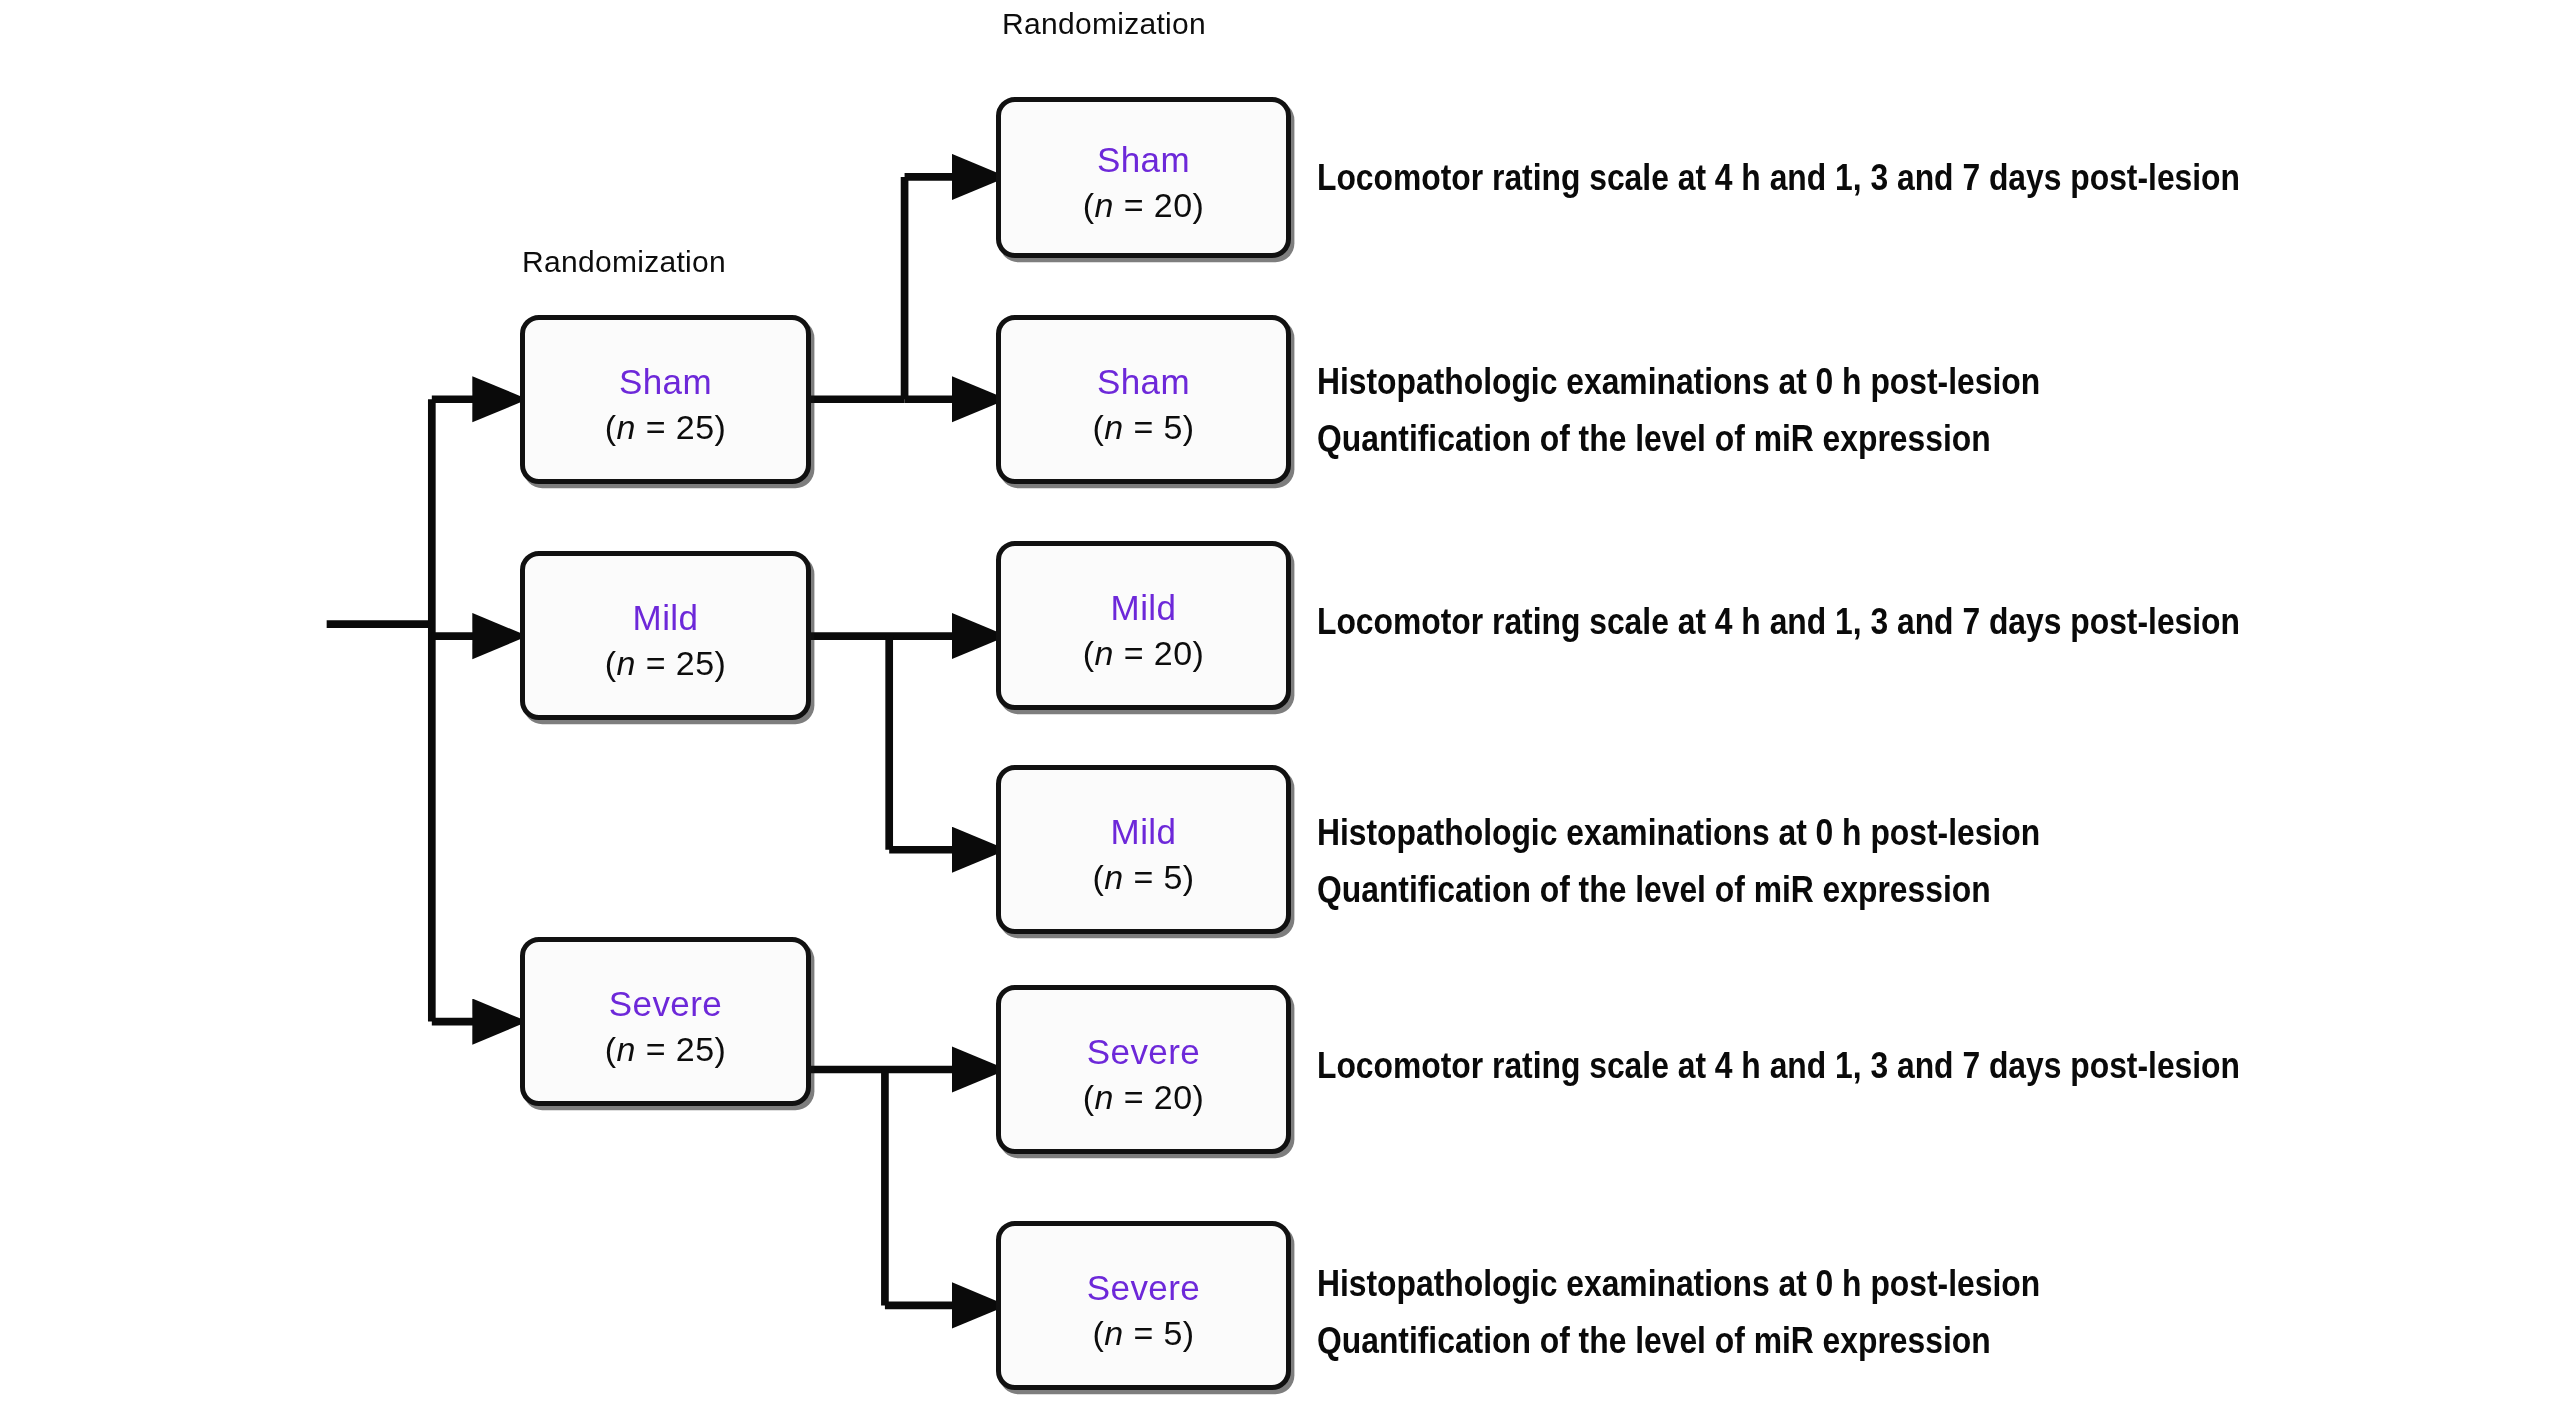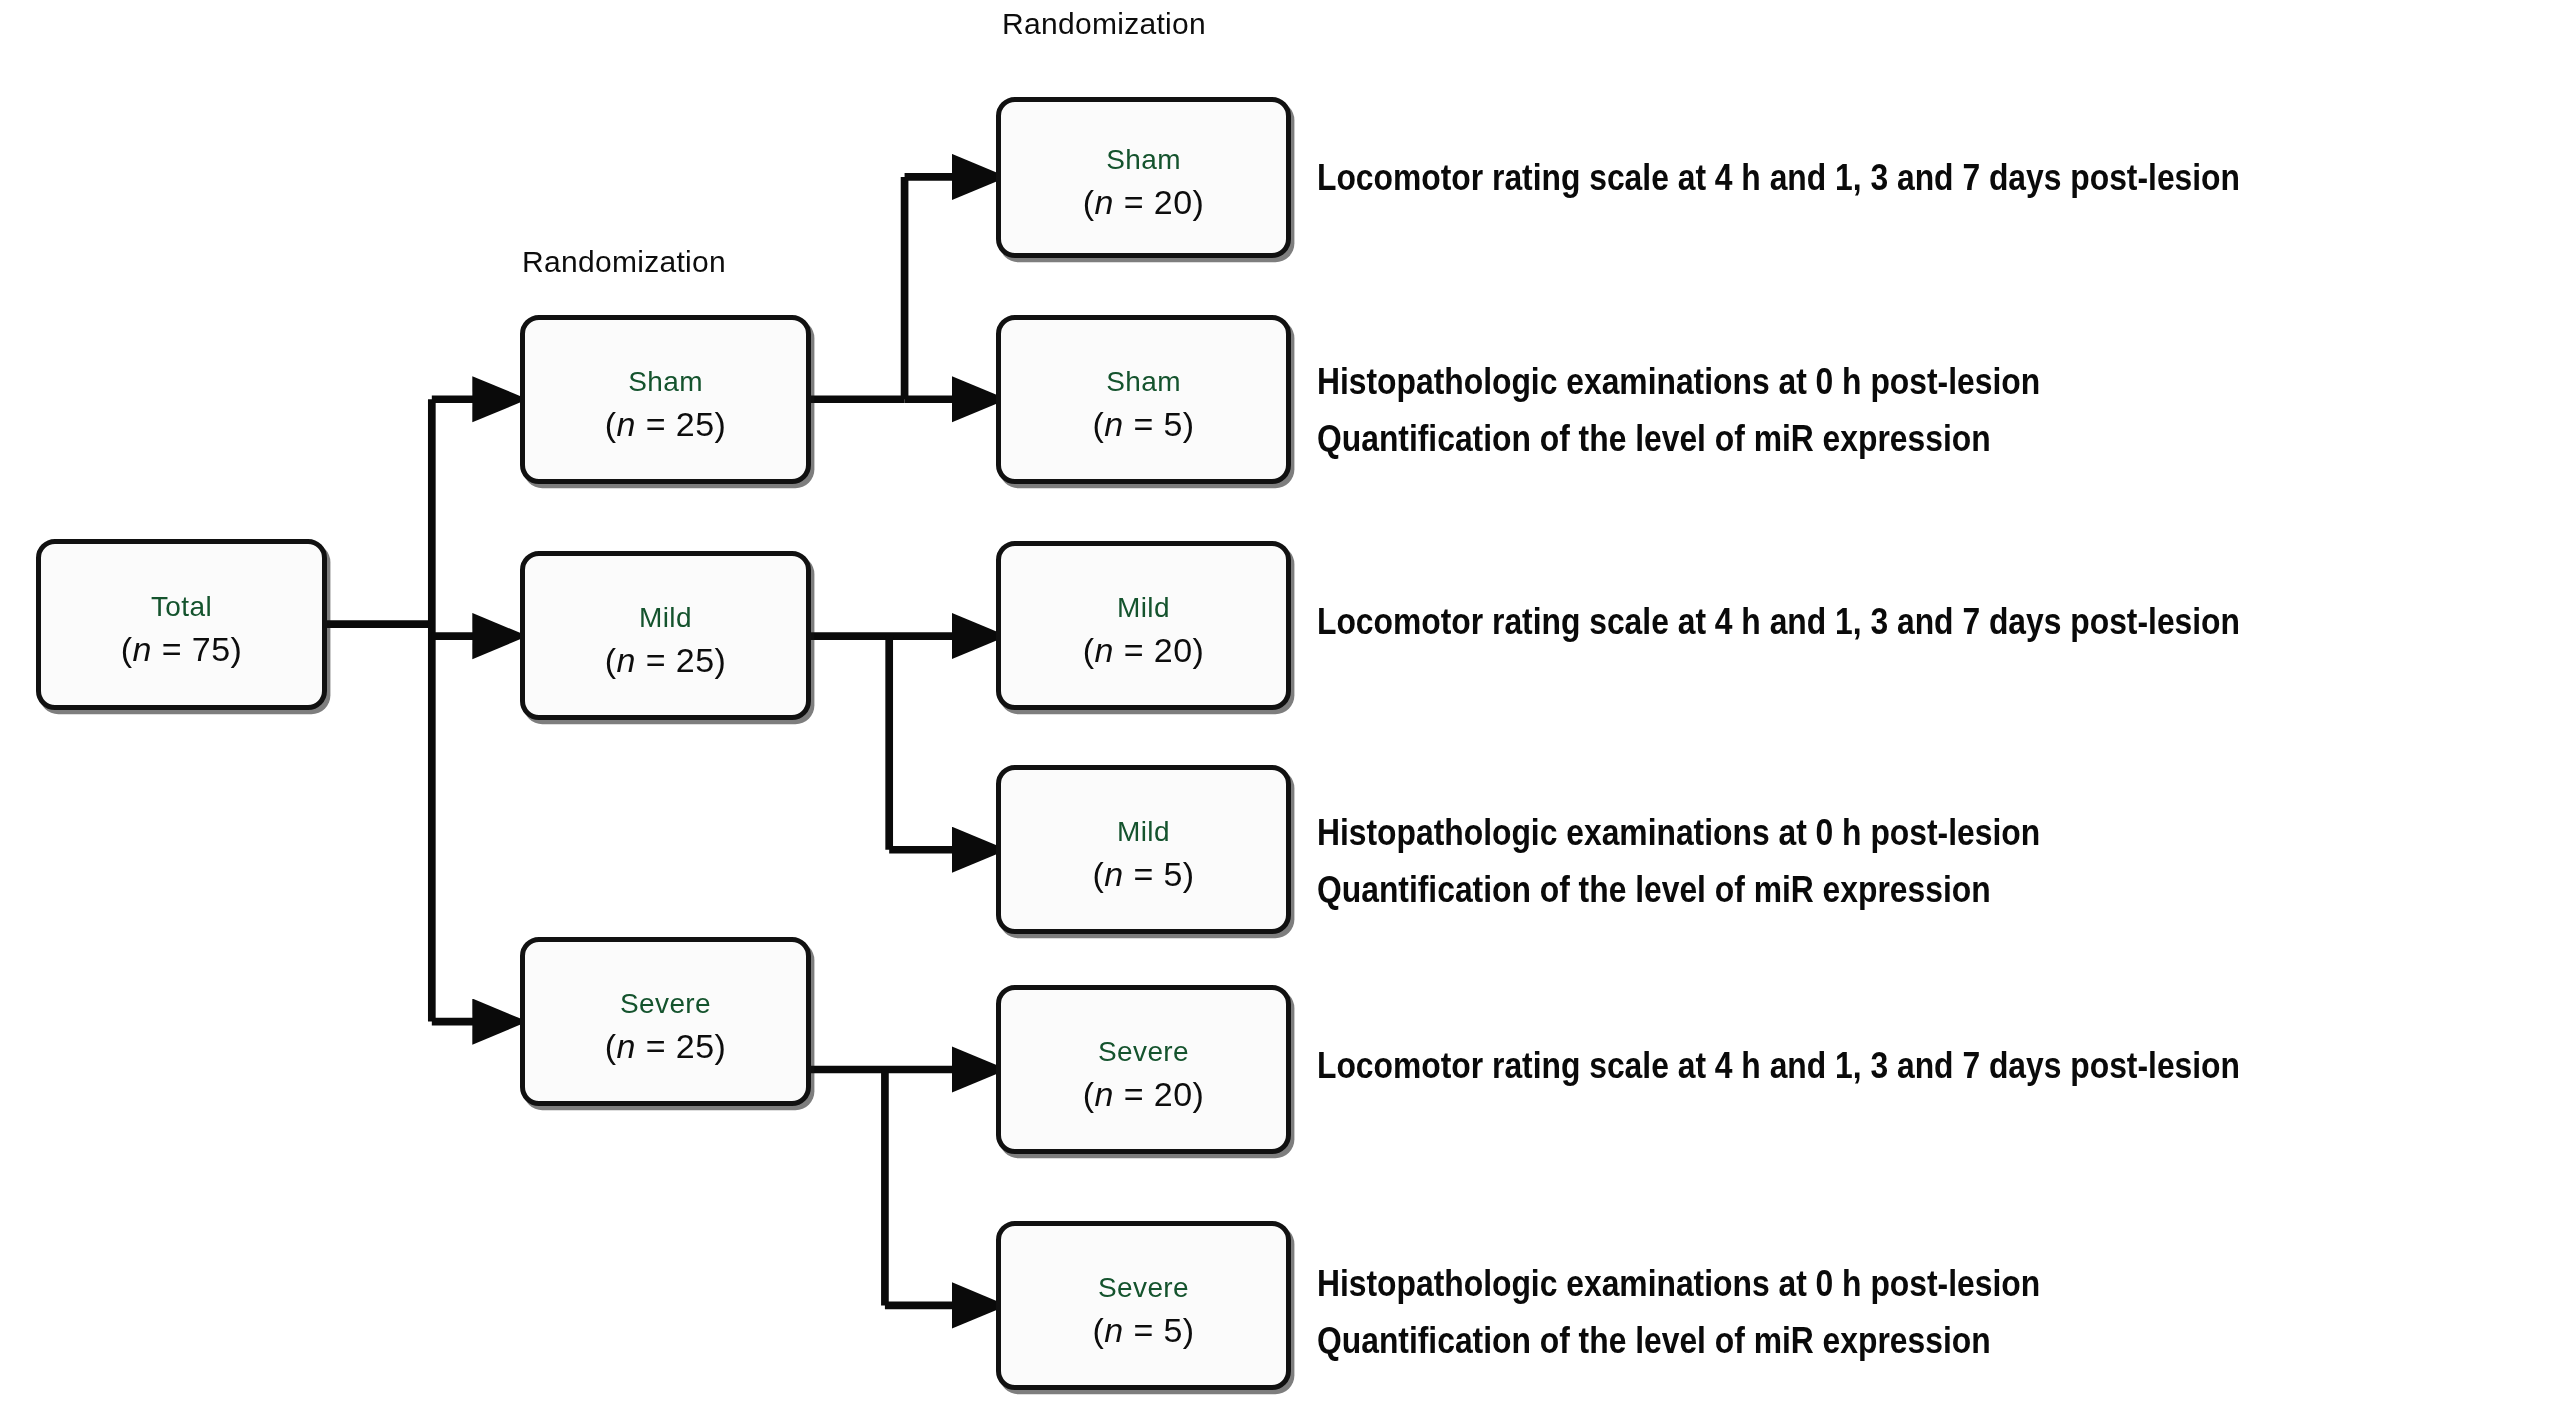--- a/index.html
+++ b/index.html
@@ -28,23 +28,23 @@
     background: #fbfbfb;
     border: 5.1px solid #111111;
     border-radius: 19px;
     display: flex;
     flex-direction: column;
     align-items: center;
     justify-content: center;
     box-shadow: 3.4px 4.3px 0 0 rgba(20,20,20,0.55);
   }
   .node .l1 {
-    font-size: 28px;
+    font-size: 35px;
     line-height: 1.08;
-    color: #14532d;
+    color: #6d28d9;
     letter-spacing: 0.4px;
     margin-top: 12px;
   }
   .node .l2 {
     font-size: 34px;
     line-height: 1.2;
     color: #0d0d0d;
     margin-top: 6.8px;
     letter-spacing: 0.4px;
     white-space: nowrap;
@@ -117,24 +117,20 @@
     <g>
       <path d="M948,1251 L1117,1251" stroke="#0a0a0a" stroke-width="9" fill="none" marker-end="url(#arrow)"></path>
       <path d="M1035,1251 L1035,1527" stroke="#0a0a0a" stroke-width="9" fill="none"></path>
       <path d="M1035,1527 L1117,1527" stroke="#0a0a0a" stroke-width="9" fill="none" marker-end="url(#arrow)"></path>
     </g>
   </svg>
 
   <div class="rand-label" style="left:1002px; top:6.8px;">Randomization</div>
   <div class="rand-label" style="left:522px; top:245px;">Randomization</div>
 
-  <div class="node" style="left:36px; top:539px; width:291px; height:171px;">
-    <div class="l1">Total</div>
-    <div class="l2">(<em>n</em> = 75)</div>
-  </div>
 
   <div class="node" style="left:520px; top:315px; width:291px; height:169px;">
     <div class="l1">Sham</div>
     <div class="l2">(<em>n</em> = 25)</div>
   </div>
 
   <div class="node" style="left:520px; top:551px; width:291px; height:169px;">
     <div class="l1">Mild</div>
     <div class="l2">(<em>n</em> = 25)</div>
   </div>

